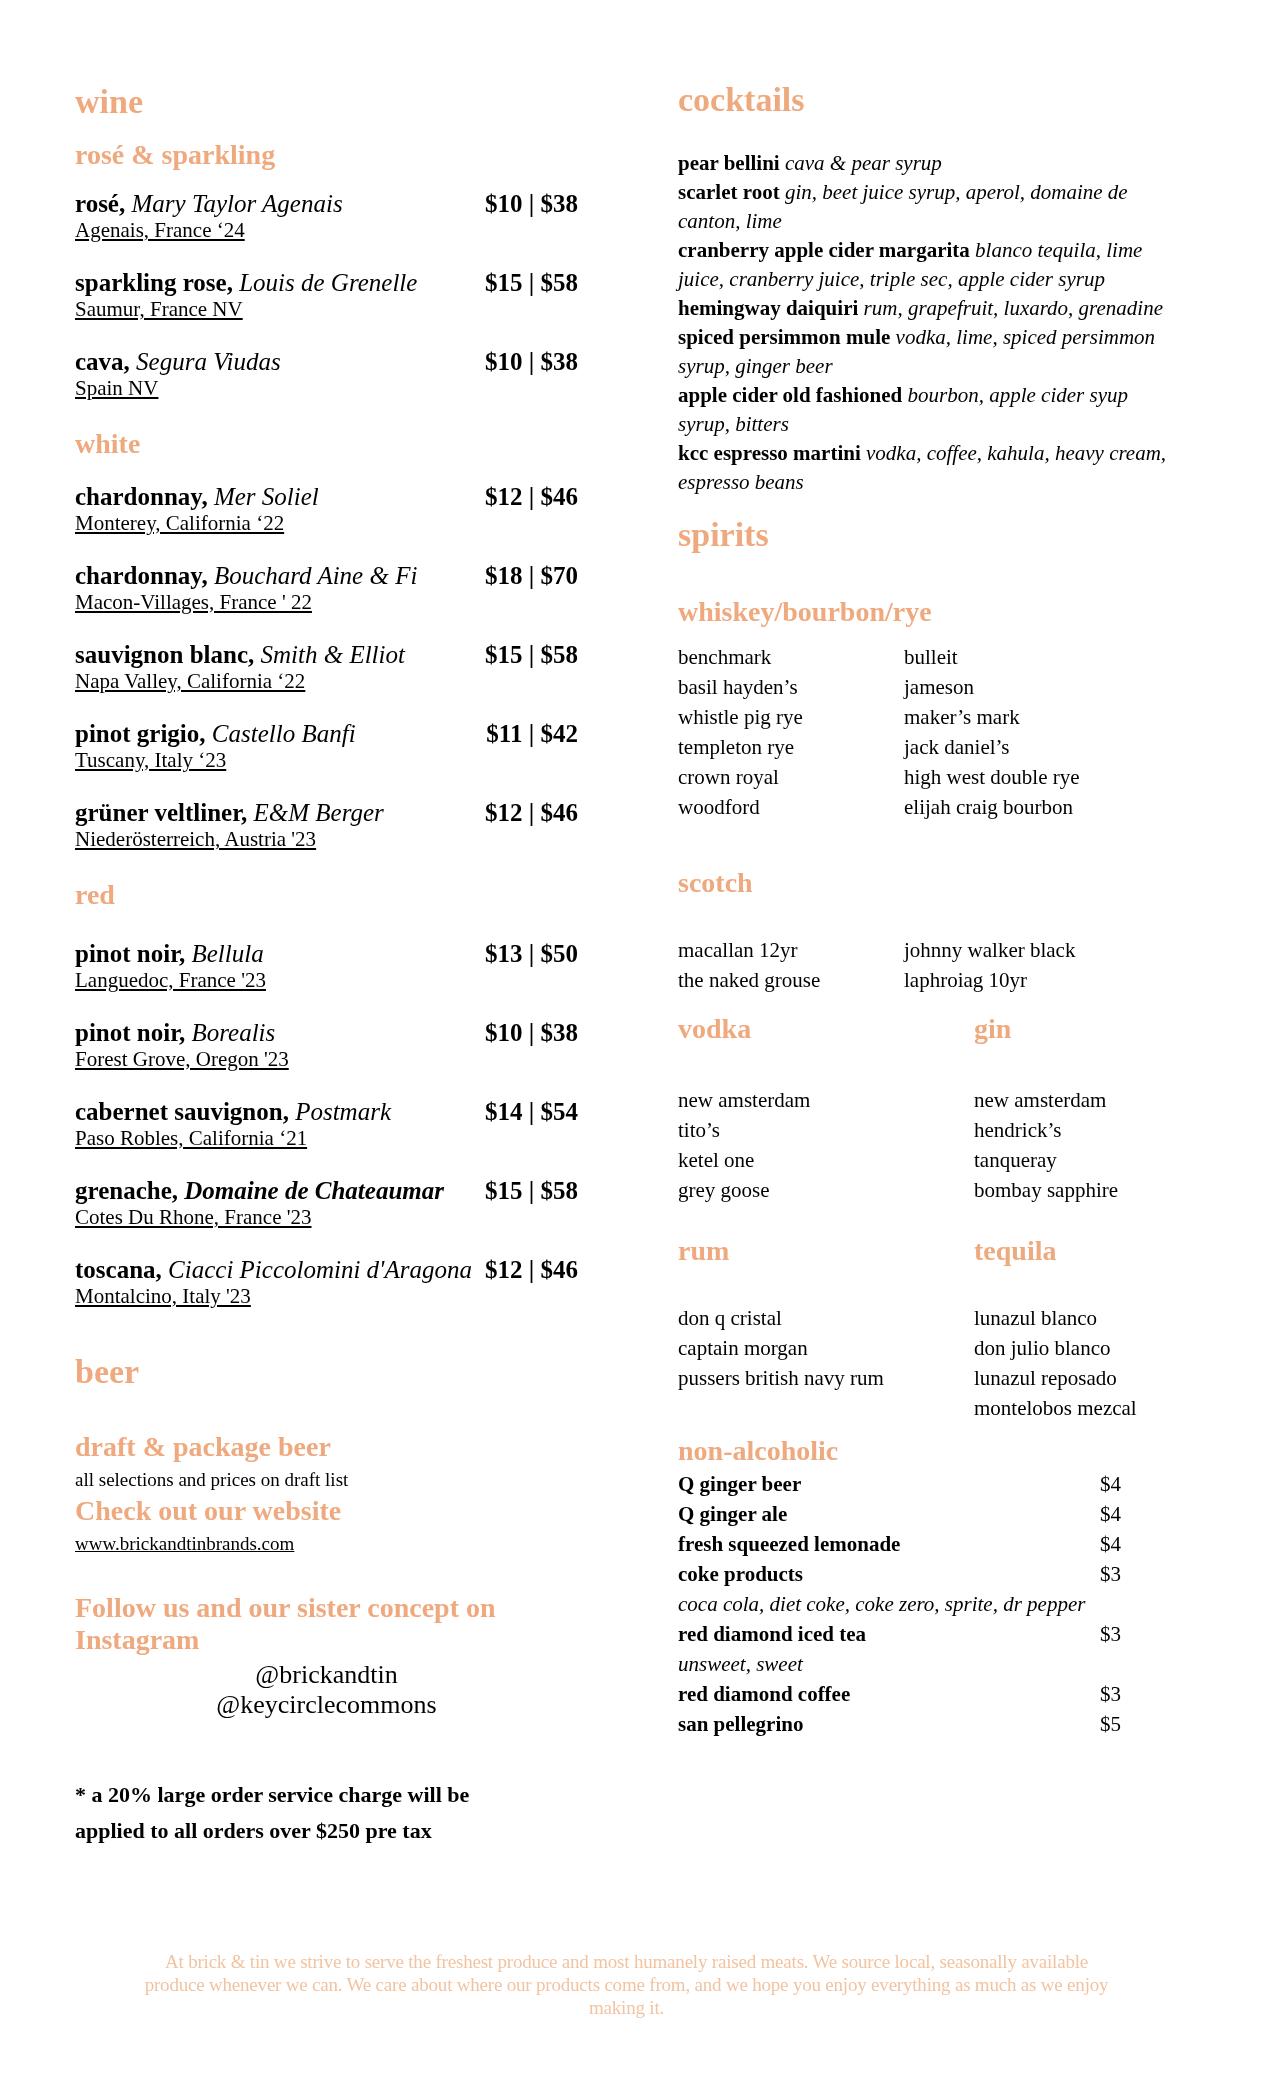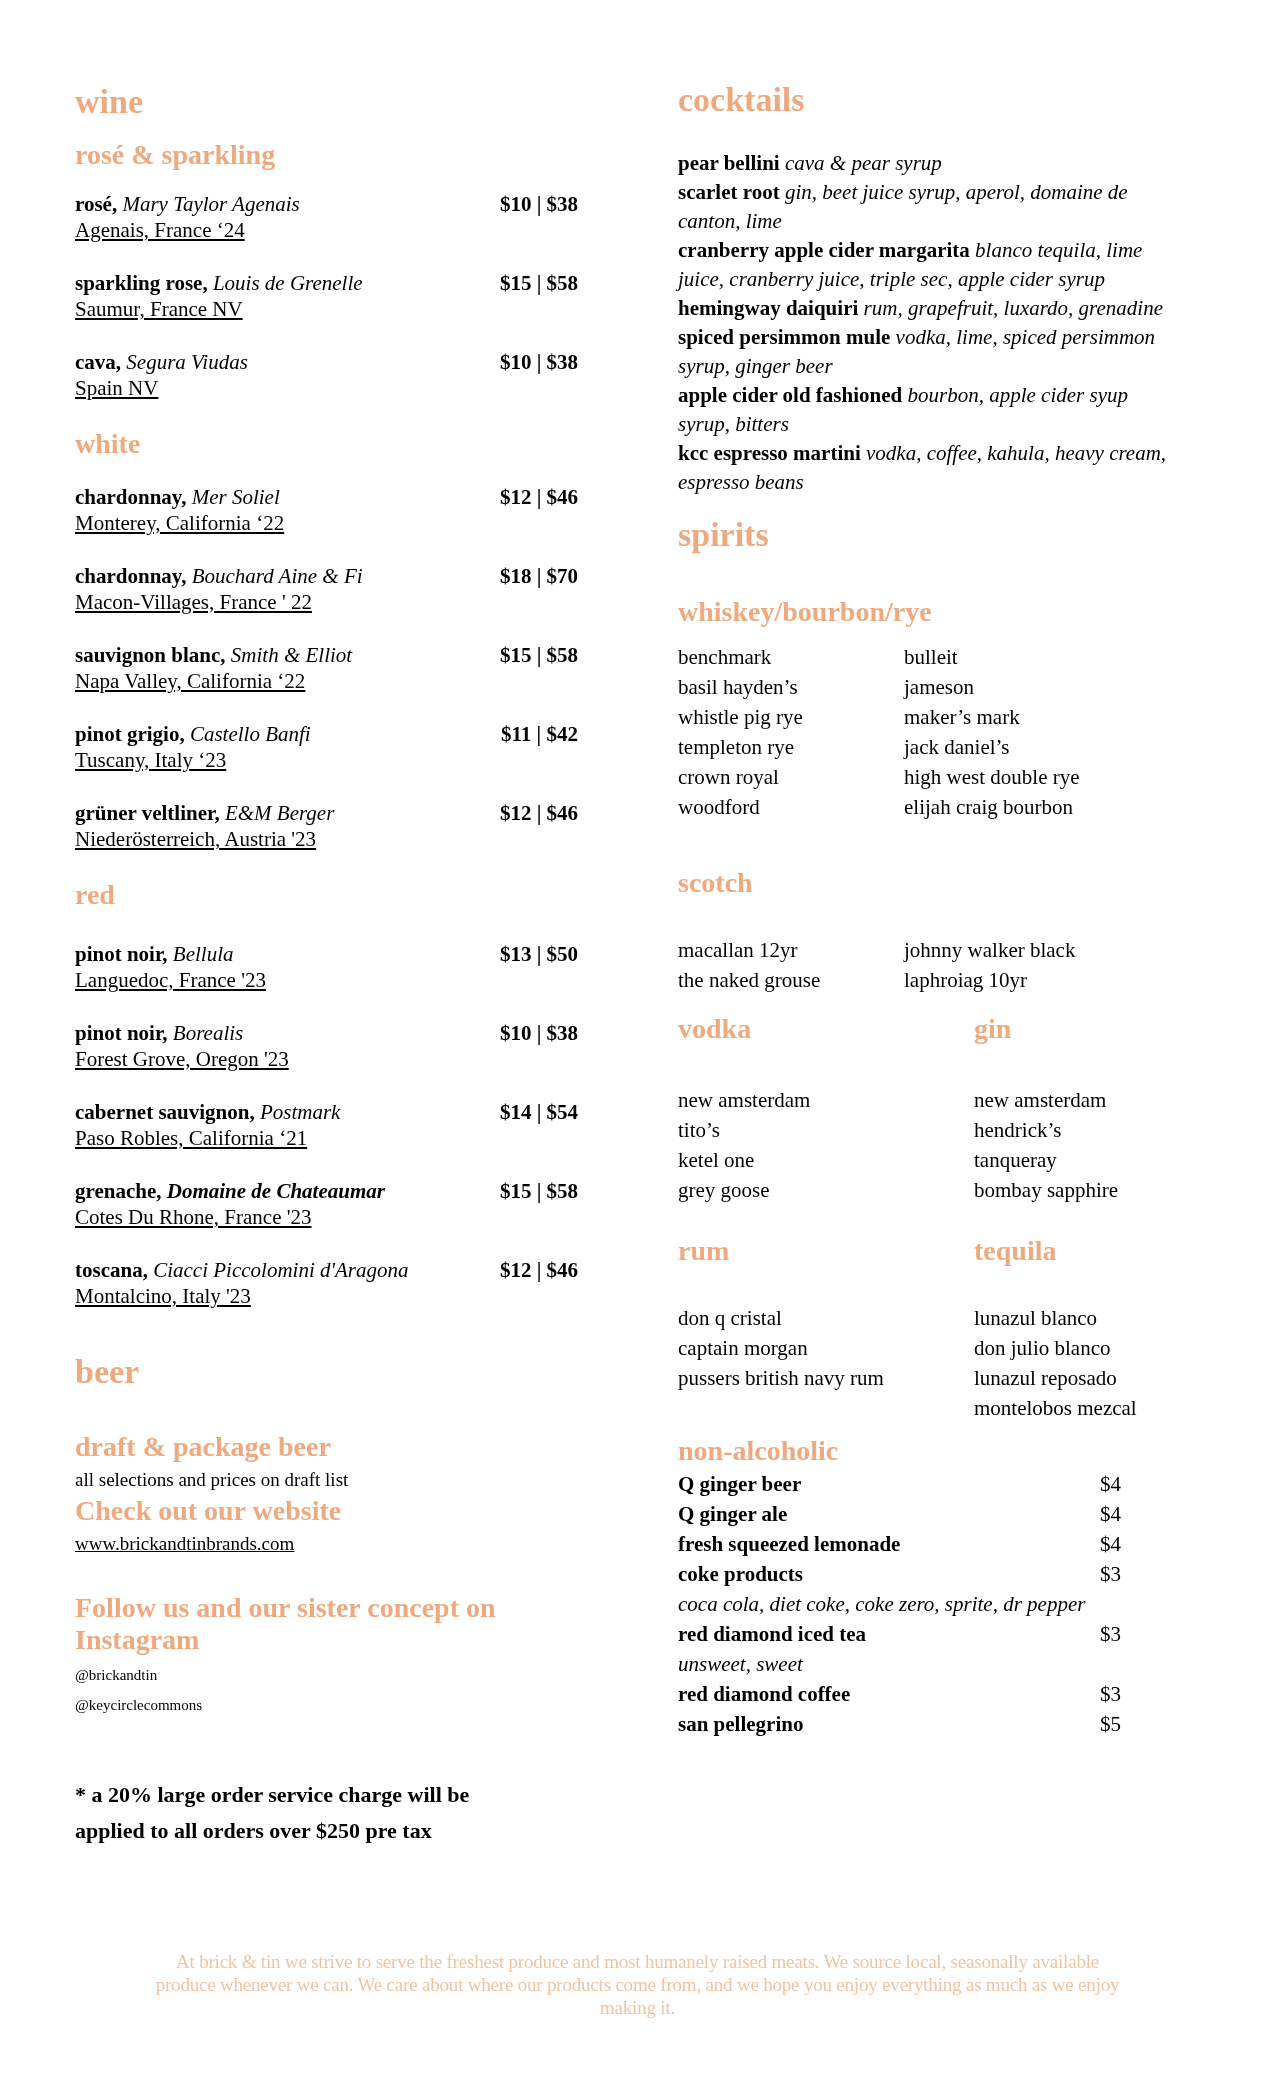--- a/index.html
+++ b/index.html
@@ -5,34 +5,34 @@
   html,body{margin:0;padding:0;background:#ffffff;}
   body{width:1275px;height:2100px;position:relative;font-family:"Liberation Serif",serif;color:#000;}
   .col{position:absolute;top:0;}
   .col-left{left:75px;width:503px;padding-top:83px;}
   .col-right{left:678px;width:492px;padding-top:81px;}
   .h1{font-size:34px;font-weight:bold;line-height:38px;margin:0 0 18px 0;color:#EFA97E;}
   .h2{font-size:28px;font-weight:bold;line-height:32px;margin:2px 0 20px 0;color:#EFA97E;}
   .h2.tight{margin-bottom:4px;}
   
   .wine-item{margin-bottom:27px;}
-  .wine-line1{display:flex;align-items:flex-start;font-size:21px;line-height:26px;}
+  .wine-line1{display:flex;align-items:flex-start;font-size:25px;line-height:26px;}
   .wname{font-weight:bold;white-space:pre;}
   .wproducer{font-style:italic;white-space:pre;}
   .wproducer.pbold{font-weight:bold;}
   .wprice{margin-left:auto;font-weight:bold;white-space:pre;}
   .worigin{font-size:21px;line-height:26px;text-decoration:underline;}
   .mb-white{margin-bottom:24px;}
   .mb-red{margin-bottom:30px;}
   .h1-beer{margin-top:44px;margin-bottom:40px;}
   .body-text{font-size:19px;line-height:26px;}
   .underline{text-decoration:underline;}
   .mt-website{}
   .mt-insta{margin-top:35px;}
-  .handles{font-size:15px;line-height:30px;}
+  .handles{font-size:26px;line-height:30px;text-align:center;}
   .service-note{margin-top:57px;font-size:22px;font-weight:bold;line-height:36px;white-space:pre-line;}
   
   .cocktail-list{font-size:21px;line-height:29px;margin-bottom:0;}
   .cname{font-weight:bold;}
   .cdesc{font-style:italic;}
   .h1-spirits{margin-top:19px;margin-bottom:0;}
   .h2-whiskey{margin-top:42px;margin-bottom:14px;}
   .plain-row{font-size:21px;line-height:30px;}
   .two-col{display:flex;}
   .two-col .sub1{width:226px;flex:none;}
@@ -44,21 +44,21 @@
   .pair-heads .ph1{width:296px;flex:none;}
   .gap-after-heads{height:40px;}
   .h2-rumtequila-row{margin-top:30px;}
   .gap-after-heads2{height:36px;}
   .h2-na{margin-top:12px;margin-bottom:2px;}
   .na-block{width:443px;}
   .na-row{display:flex;align-items:baseline;font-size:21px;line-height:30px;}
   .na-name{font-weight:bold;}
   .na-price{margin-left:auto;}
   .na-sub{font-size:21px;line-height:30px;font-style:italic;}
-  .footer{position:absolute;top:1950px;left:55px;width:1165px;text-align:center;
+  .footer{position:absolute;top:1950px;left:44px;width:1165px;text-align:center;
           font-size:19px;line-height:23px;color:#F2C3A0;white-space:pre-line;letter-spacing:-0.2px;}
 </style>
 </head>
 <body>
 
 <div class="col col-left">
   <div class="h1">wine</div>
 
   <div>
     <div class="h2">rosé &amp; sparkling</div>

